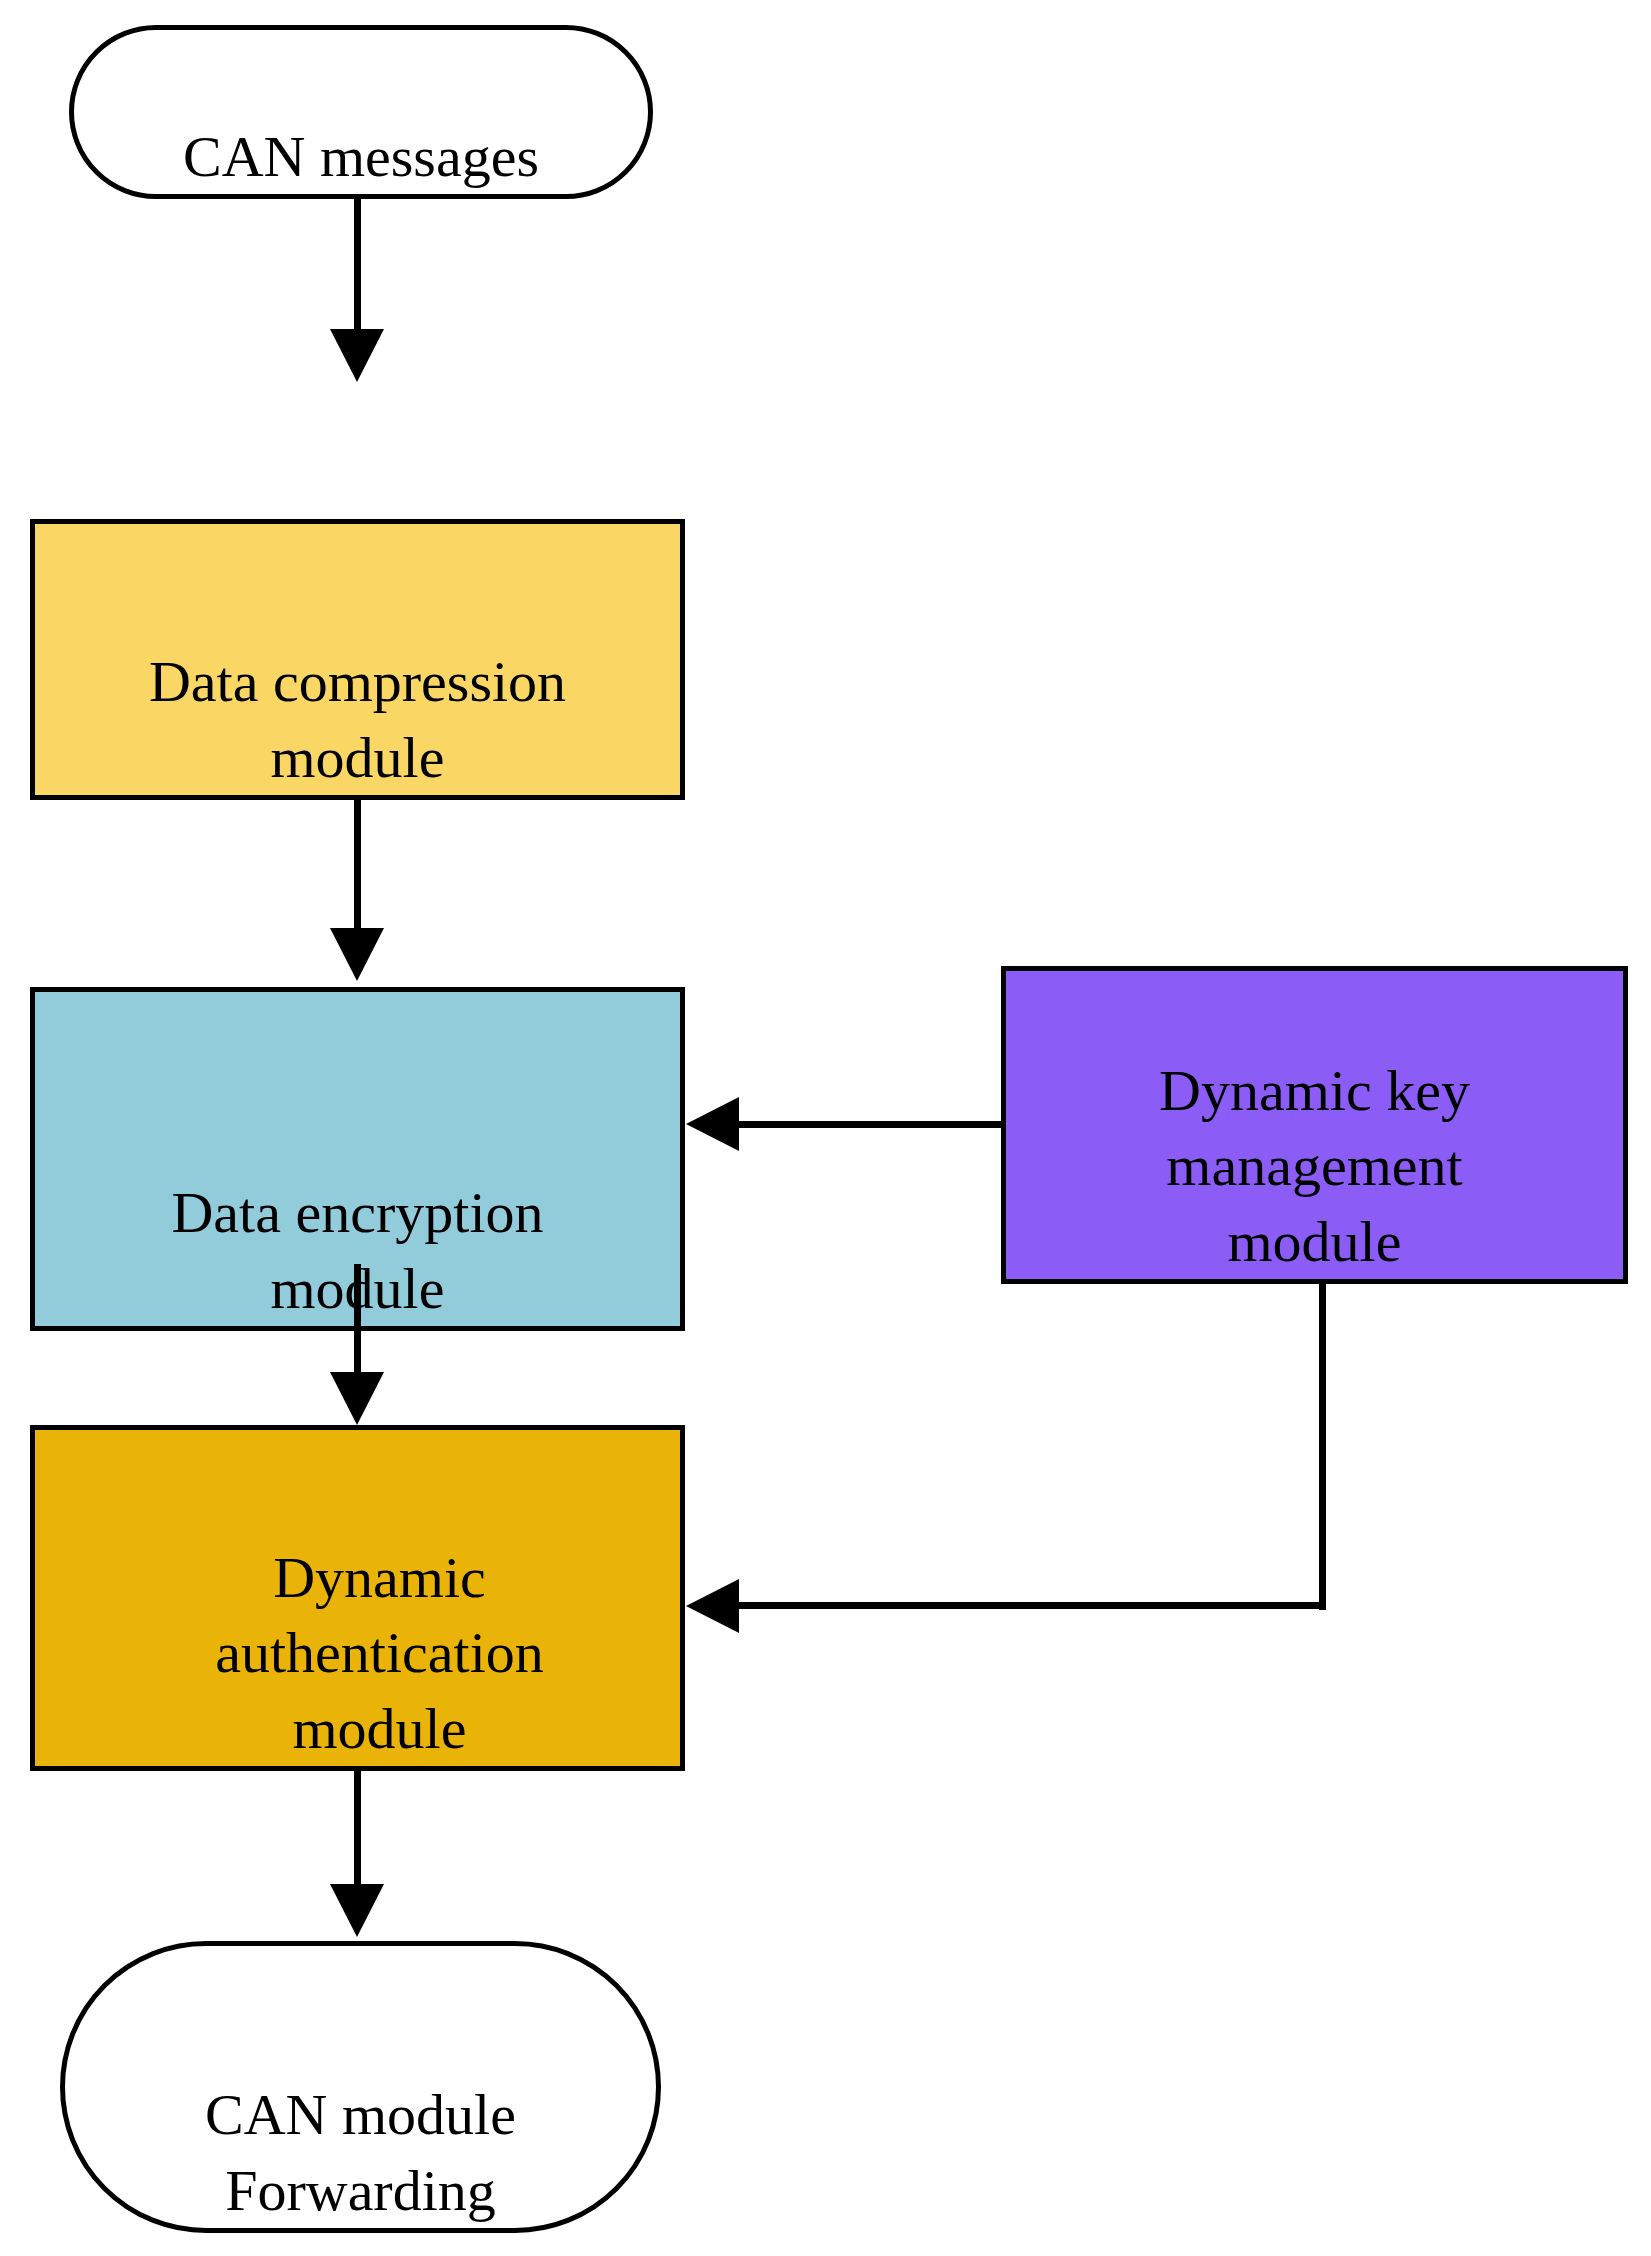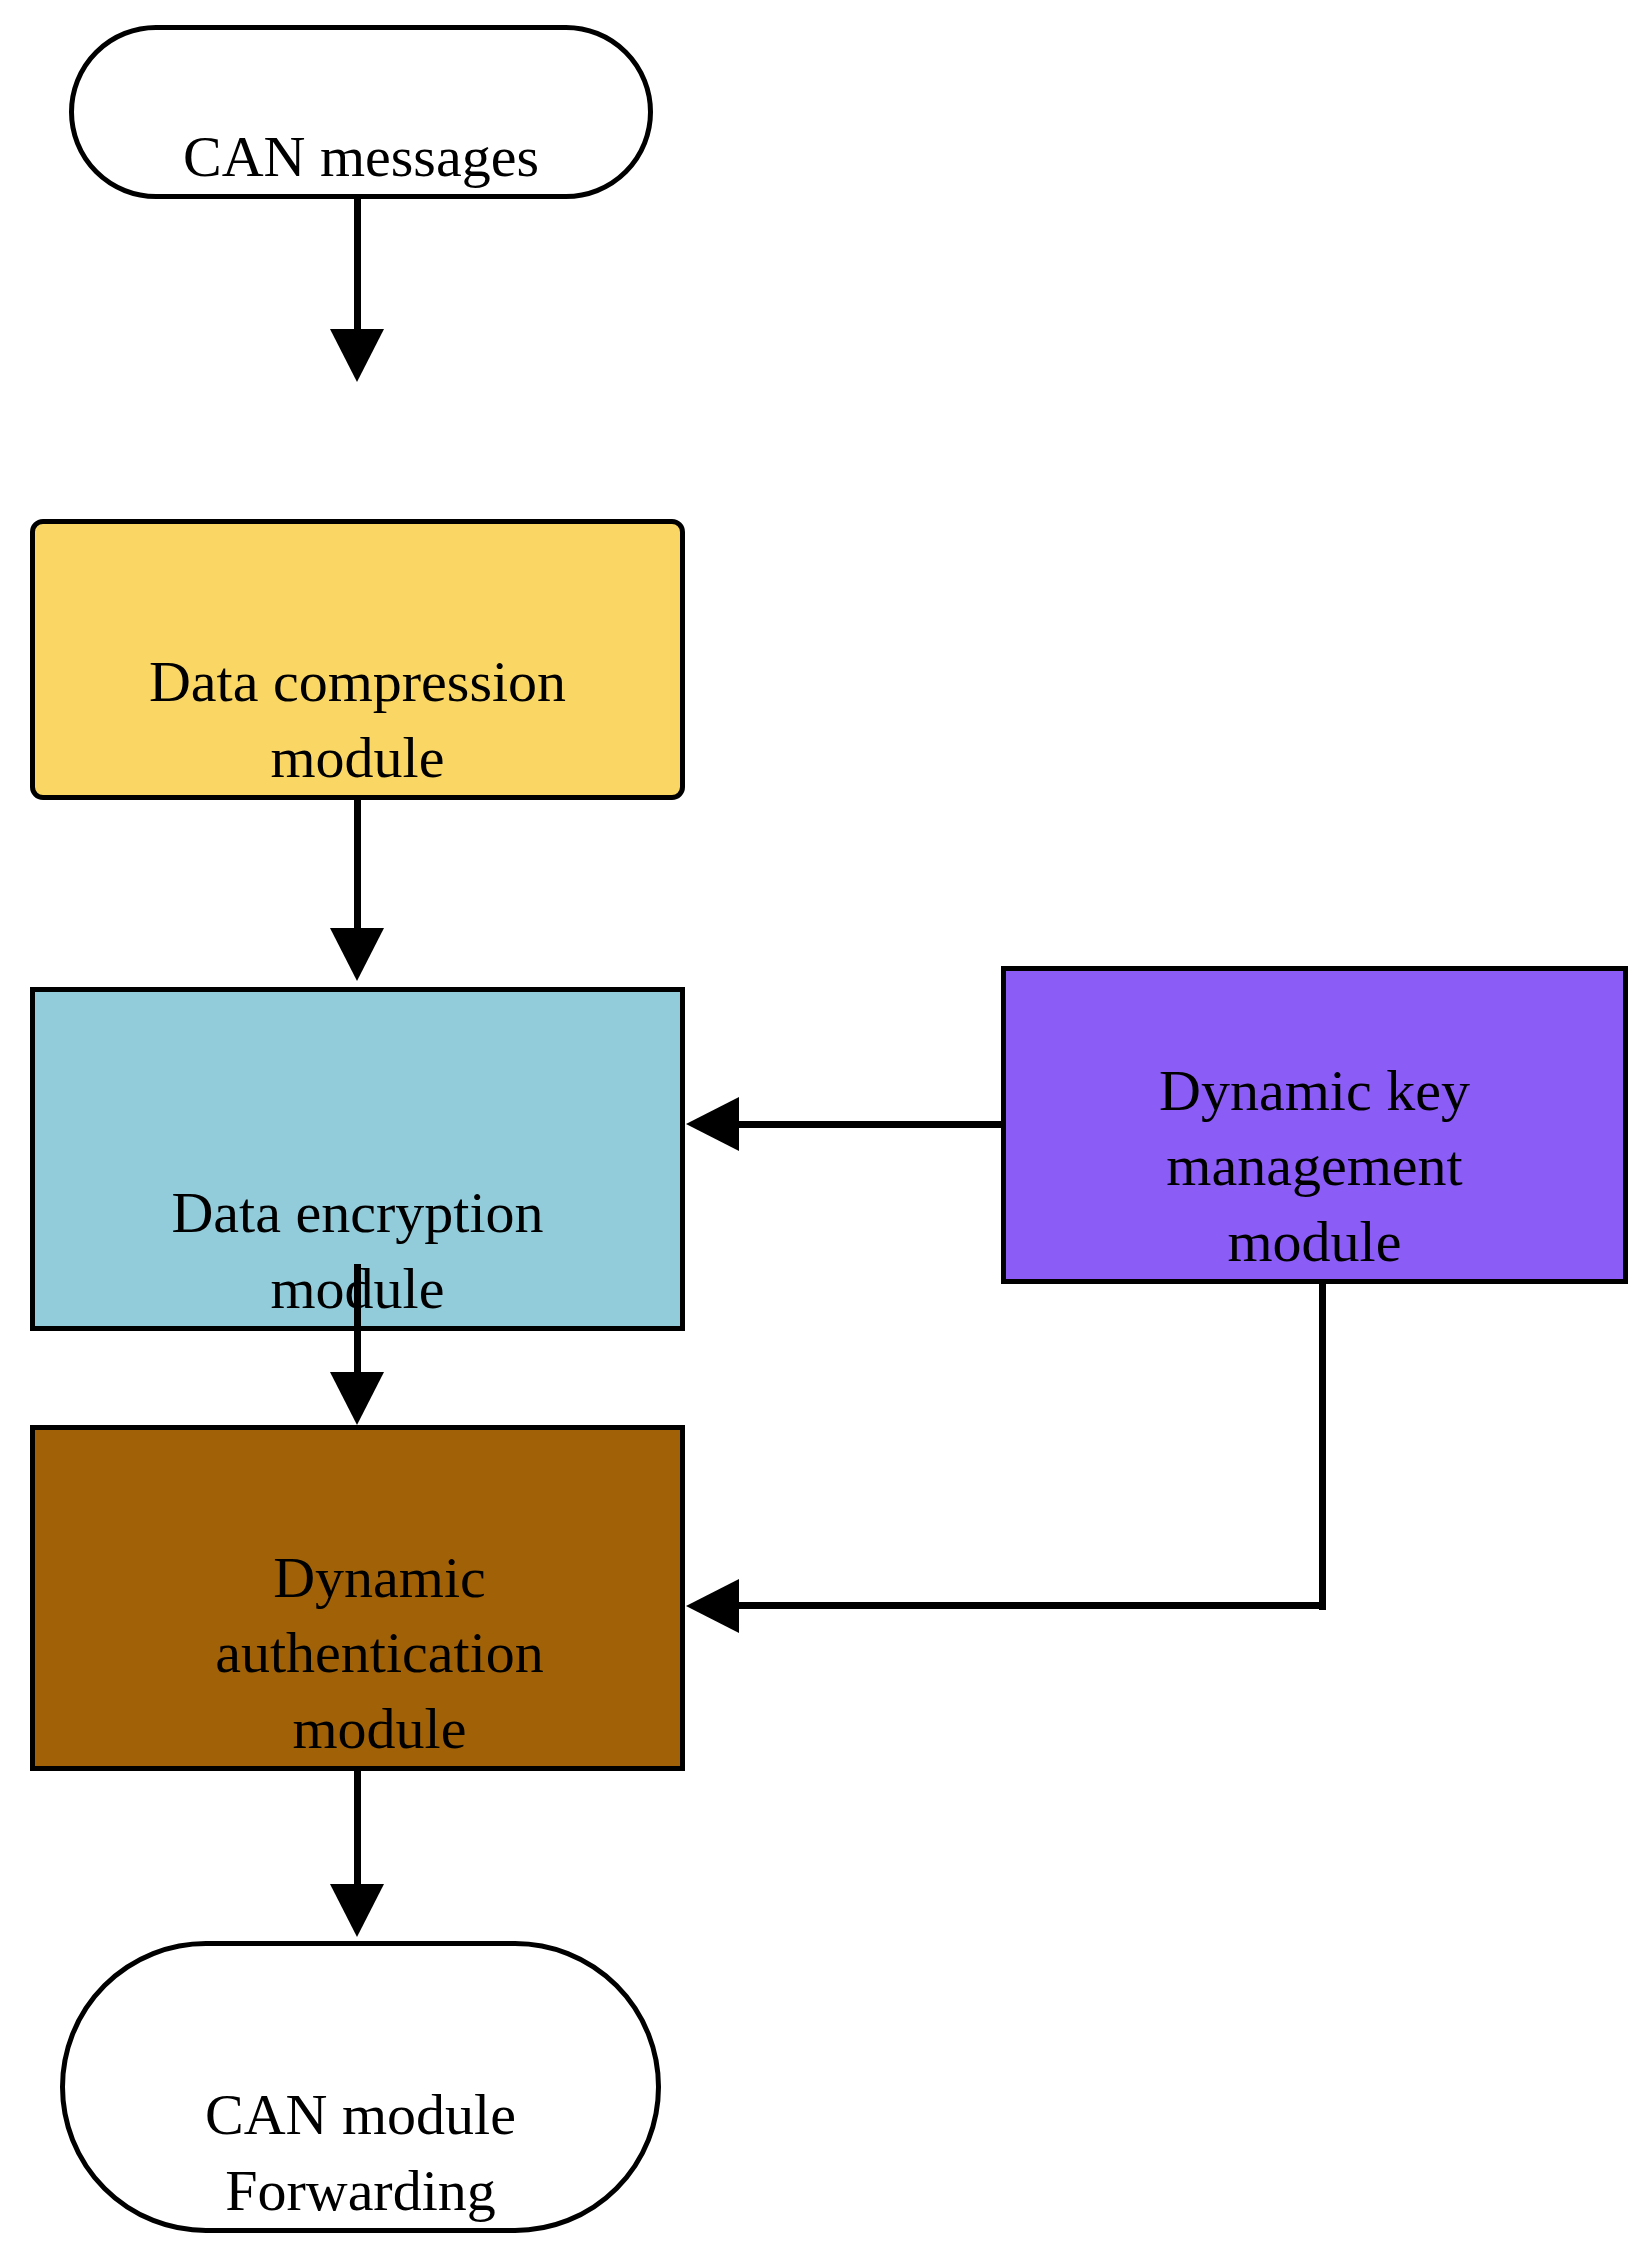--- a/index.html
+++ b/index.html
@@ -112,31 +112,31 @@
 </style>
 </head>
 <body>
 
 <div id="canvas">
 
   <div class="node stadium" id="node-can-messages">
     <span class="label">CAN messages</span>
   </div>
 
-  <div class="node rect" id="node-data-compression" style="background:#fad765;border-radius:13px;">
+  <div class="node rect" id="node-data-compression" style="background:#fad765;">
     <span class="label">Data compression
 module</span>
   </div>
 
   <div class="node rect" id="node-data-encryption" style="background:#92cbda;">
     <span class="label">Data encryption
 module</span>
   </div>
 
-  <div class="node rect" id="node-dynamic-auth" style="background:#a16207;padding-left:44px;">
+  <div class="node rect" id="node-dynamic-auth" style="background:#eab308;padding-left:44px;">
     <span class="label">Dynamic
 authentication
 module</span>
   </div>
 
   <div class="node rect" id="node-key-management" style="background:#8b5cf6;">
     <span class="label">Dynamic key
 management
 module</span>
   </div>

